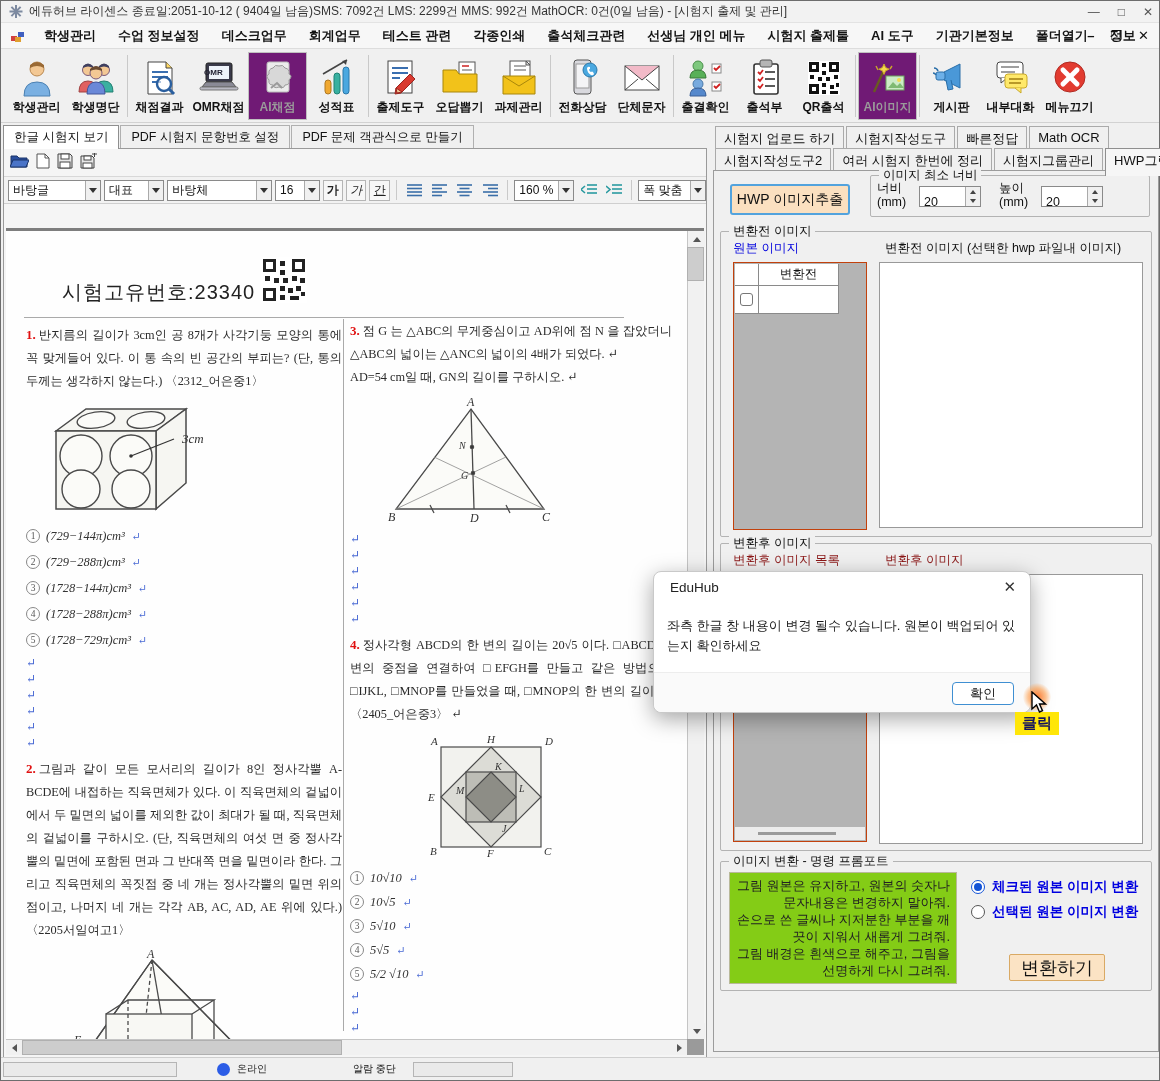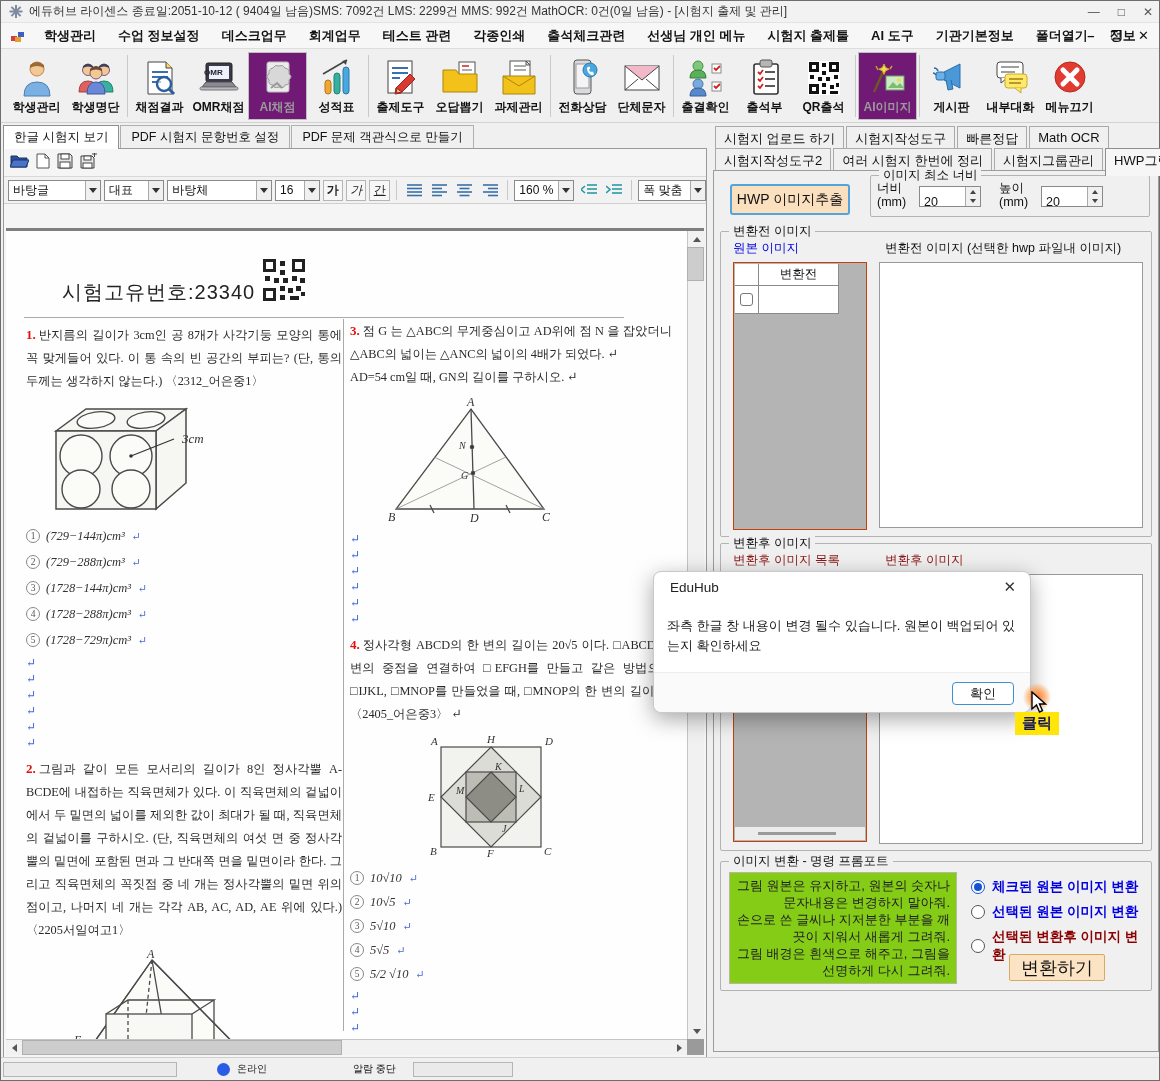--- a/index.html
+++ b/index.html
@@ -884,24 +884,20 @@
 손으로 쓴 글씨나 지저분한 부분을 깨끗이 지워서 새롭게 그려줘.
 그림 배경은 흰색으로 해주고, 그림을 선명하게 다시 그려줘.</div>
         <div class="radiorow" style="left:250px; top:16px">
           <span class="radio sel"></span>
           <span class="rlabel blue">체크된 원본 이미지 변환</span>
         </div>
         <div class="radiorow" style="left:250px; top:41px">
           <span class="radio"></span>
           <span class="rlabel blue">선택된 원본 이미지 변환</span>
         </div>
-        <div class="radiorow" style="left:250px; top:66px">
-          <span class="radio"></span>
-          <span class="rlabel maroon">선택된 변환후 이미지 변환</span>
-        </div>
         <div class="btn btn-peach" style="position:absolute; left:288px; top:92px; width:96px; height:27px">변환하기</div>
       </div>
 
     </div>
   </div>
 
   <div class="dialog">
     <span class="dlgtitle">EduHub</span>
     <span class="dlgclose">✕</span>
     <div class="dlgmsg">좌측 한글 창 내용이 변경 될수 있습니다. 원본이 백업되어 있는지 확인하세요</div>

